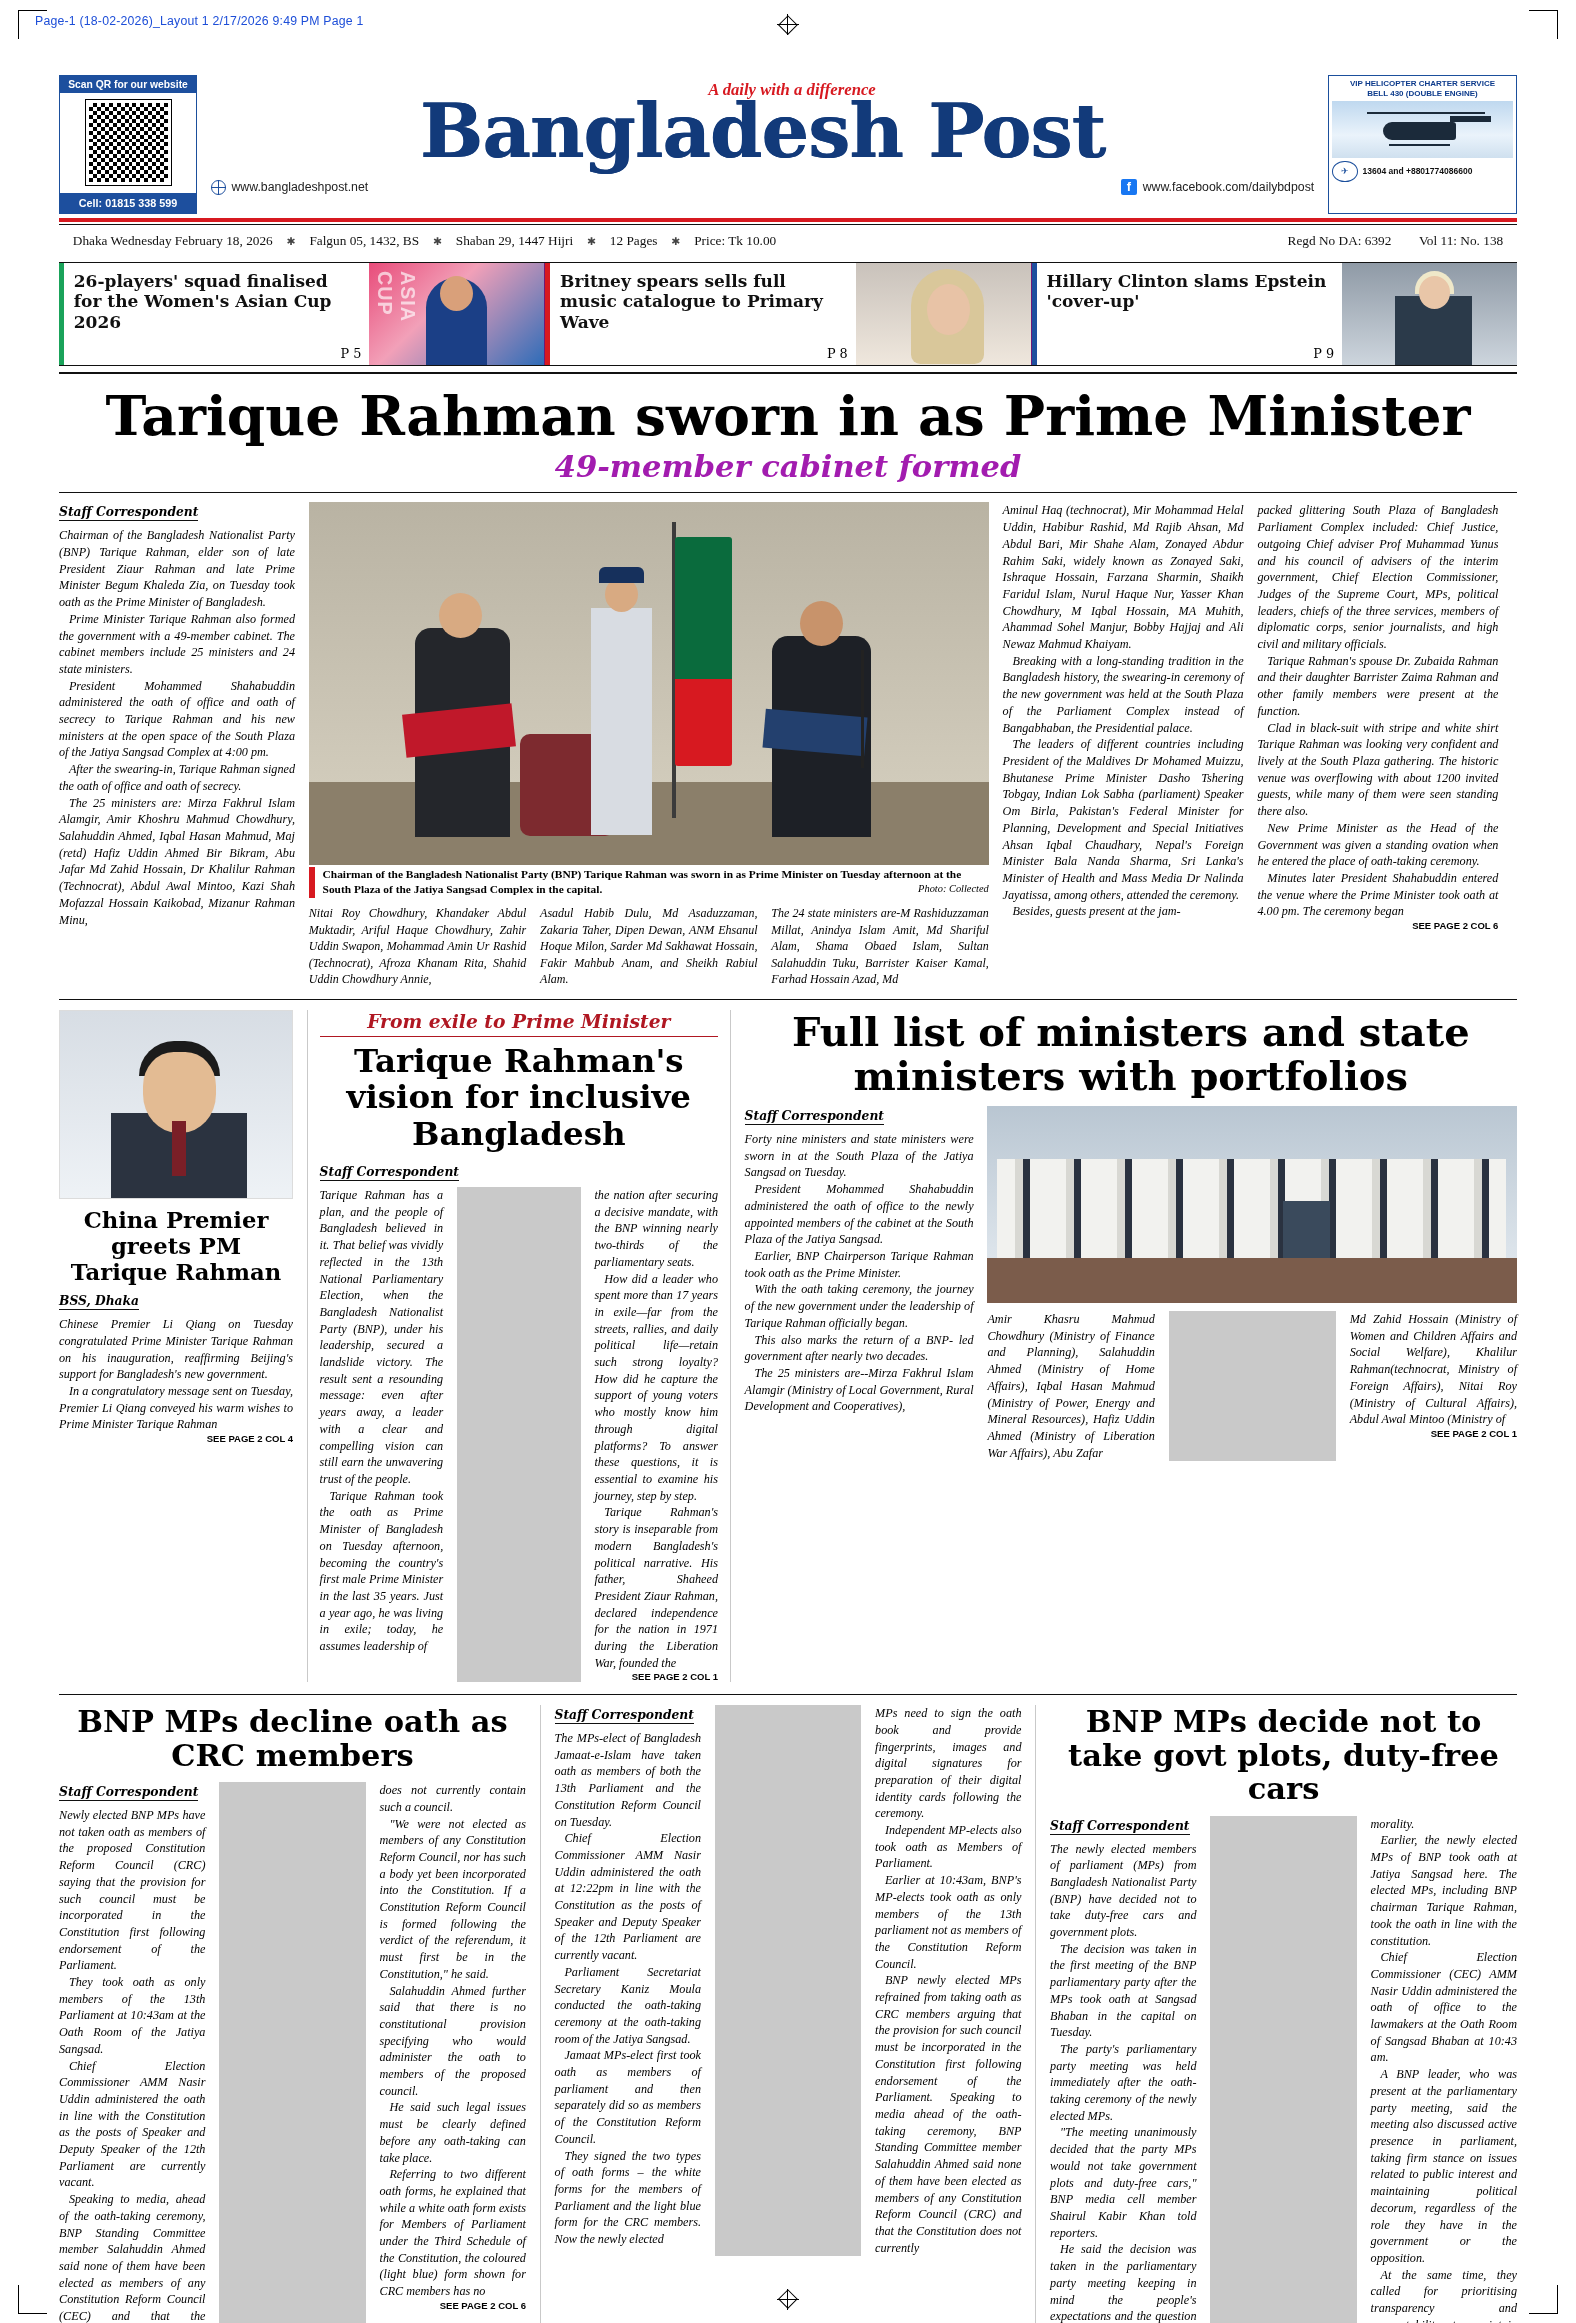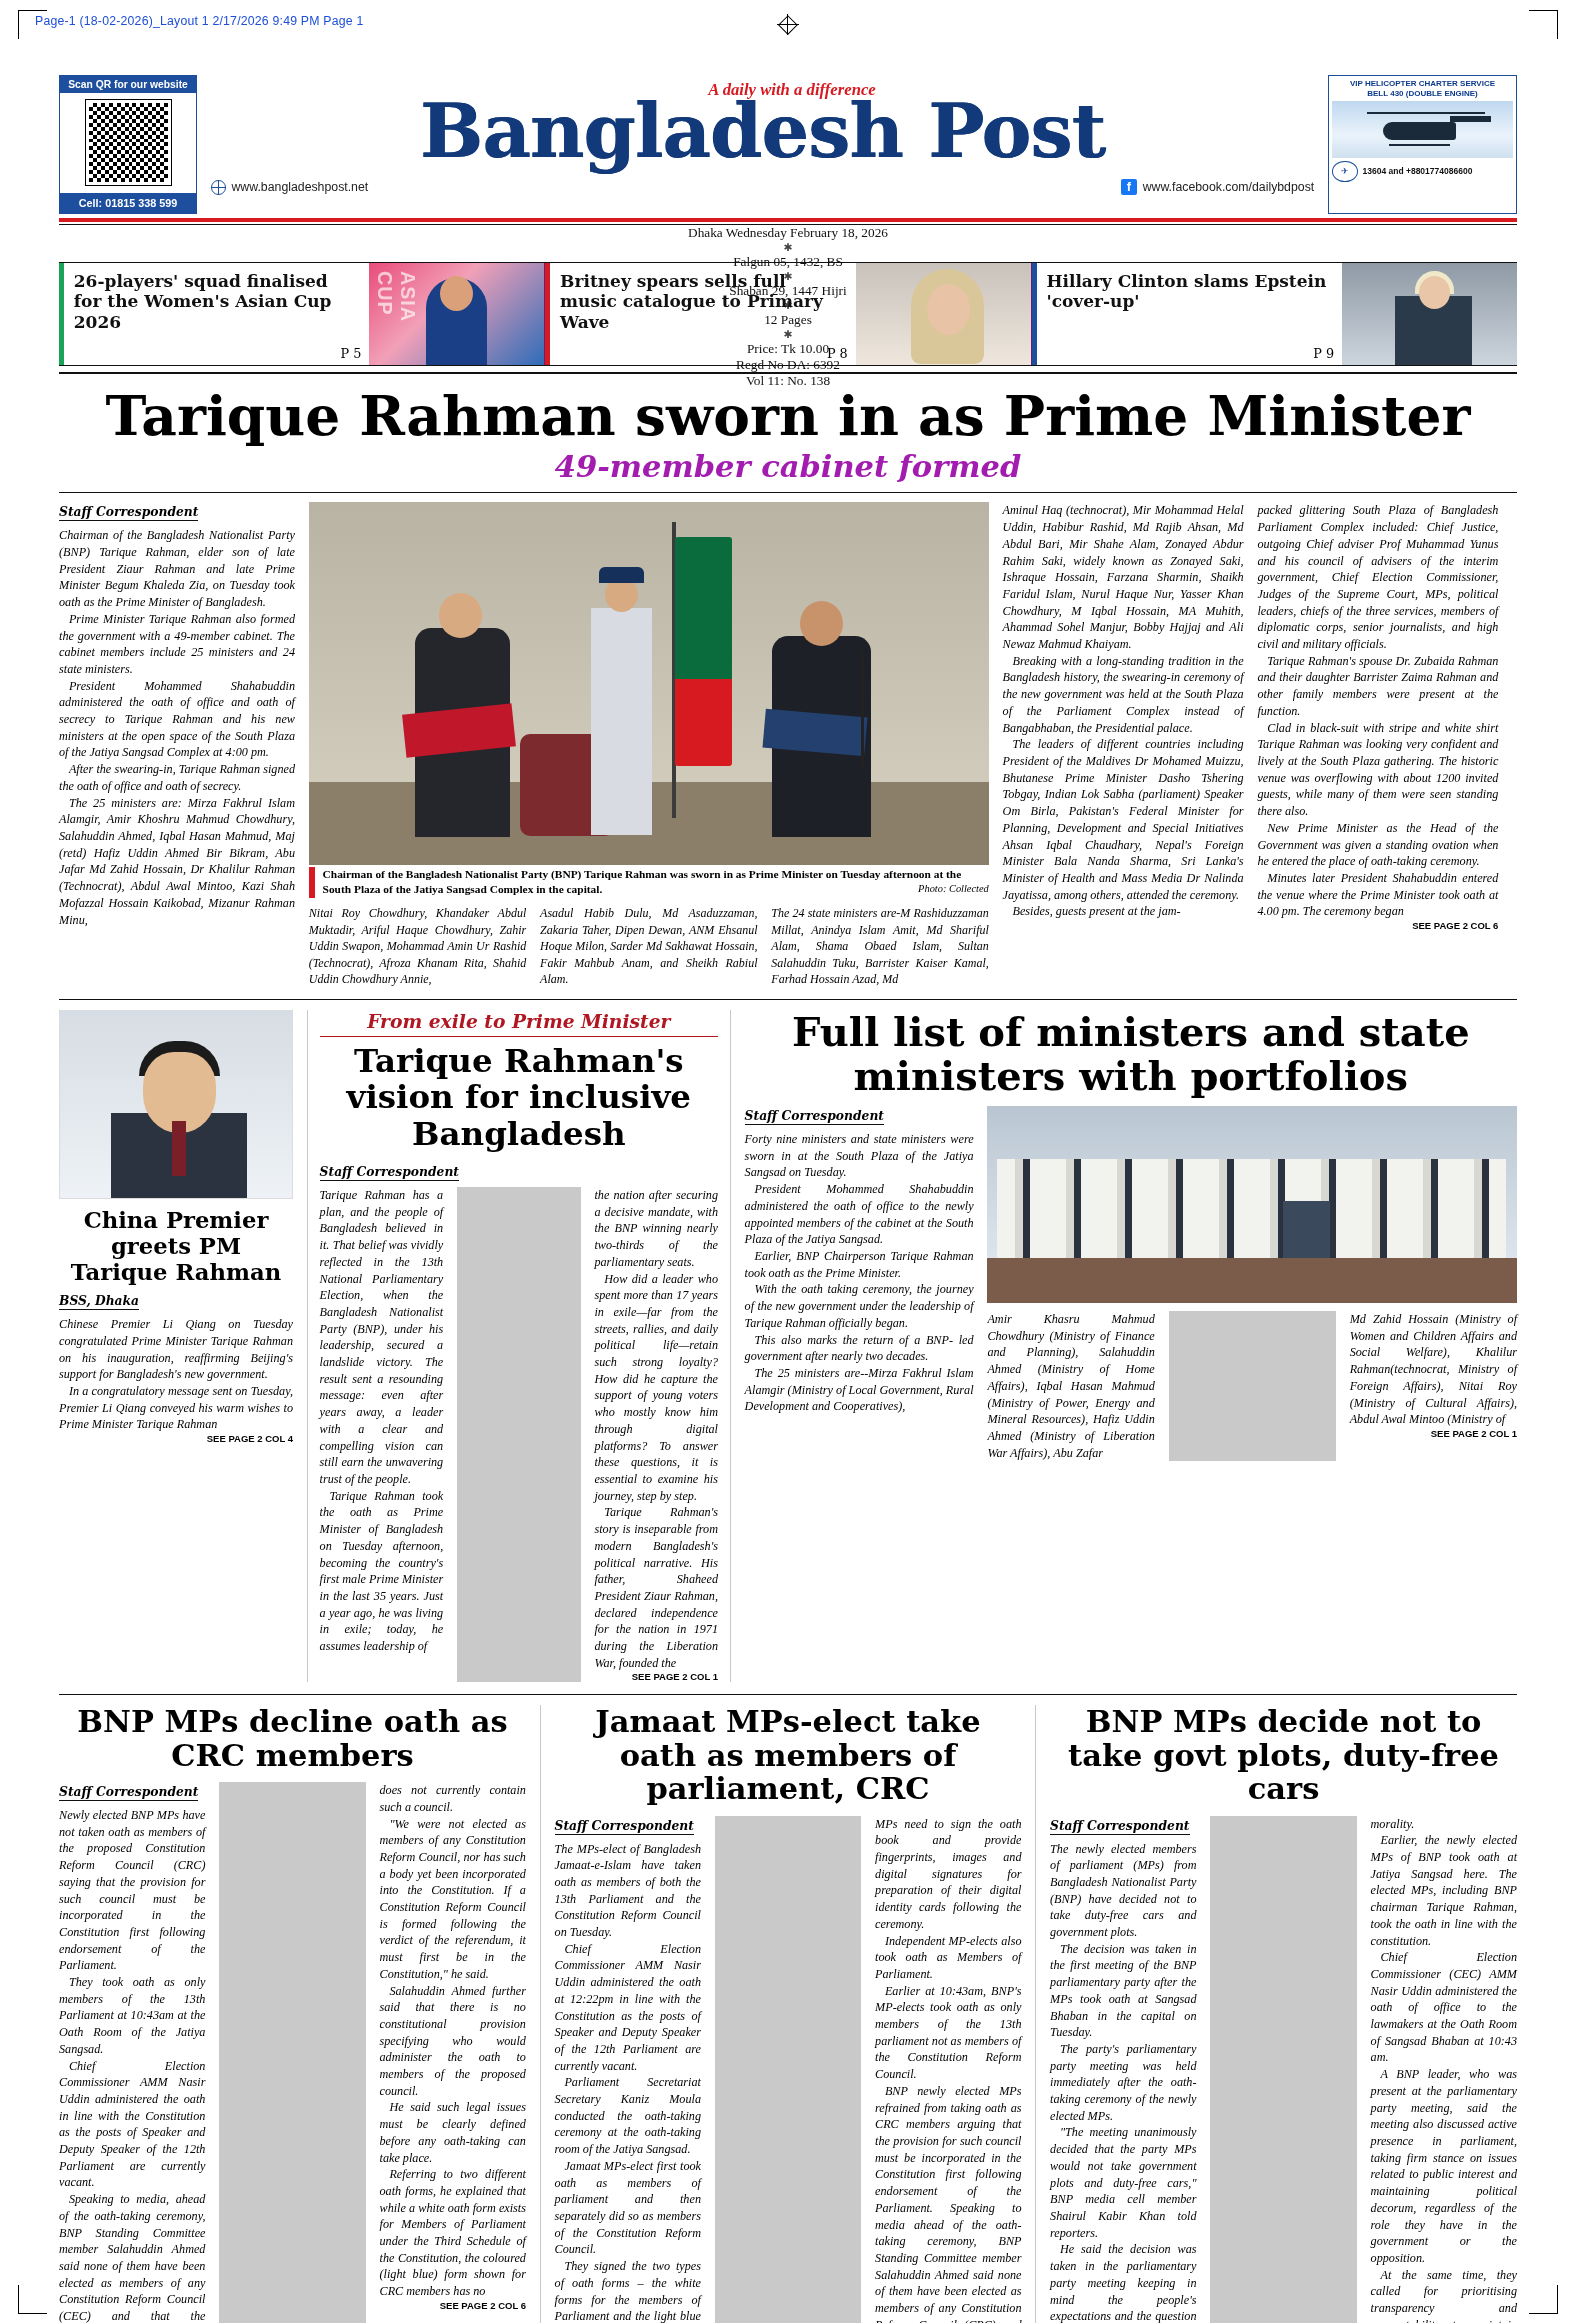--- a/index.html
+++ b/index.html
@@ -99,21 +99,21 @@
   .heli-logo { width:25.6px;height:21.7px;border:1px solid #1b4f9c;border-radius:50%;
                display:flex;align-items:center;justify-content:center;color:#1b4f9c;font-size:8.9px;}
   .heli-tel { font-family:"Liberation Sans",sans-serif; font-size:8.5px; color:#111; font-weight:bold;}
 
   .rule-red { height:3.9px; background:#d71920; margin-top:3.9px; }
   .rule-thin { height:1px; background:#111; margin-top:2px; }
 
   
   .dateline {
     display:flex; align-items:center; height:33px; font-family:"Liberation Serif", serif;
-    font-size:13.3px; color:#111;flex-direction:column;
+    font-size:13.3px; color:#111;
   }
   .dateline .cell { padding:0 13.8px; white-space:nowrap; }
   .dateline .star { color:#444; font-size:10.8px; }
   .dateline .spacer { flex:1; }
 
   
   .teasers { display:flex; gap:0; margin-top:3.9px; border-top:1px solid #111; border-bottom:1px solid #111; }
   .teaser { flex:1; display:flex; border-right:1px solid #701a75; height:102px; }
   .teaser:last-child { border-right:none; }
   .teaser-bar { width:4.9px; }
@@ -548,21 +548,20 @@
             <p class="body">"We were not elected as members of any Constitution Reform Council, nor has such a body yet been incorporated into the Constitution. If a Constitution Reform Council is formed following the verdict of the referendum, it must first be in the Constitution," he said.</p>
             <p class="body">Salahuddin Ahmed further said that there is no constitutional provision specifying who would administer the oath to members of the proposed council.</p>
             <p class="body">He said such legal issues must be clearly defined before any oath-taking can take place.</p>
             <p class="body">Referring to two different oath forms, he explained that while a white oath form exists for Members of Parliament under the Third Schedule of the Constitution, the coloured (light blue) form shown for CRC members has no</p>
             <div class="contd">SEE PAGE 2 COL 6</div>
           </div>
         </div>
       </div>
 
       <div class="b3col">
-        <h3 class="b3-head">Jamaat MPs-elect take oath as members of parliament, CRC</h3>
         <div class="b3-inner">
           <div>
             <div class="byline">Staff Correspondent</div>
             <p class="body first">The MPs-elect of Bangladesh Jamaat-e-Islam have taken oath as members of both the 13th Parliament and the Constitution Reform Council on Tuesday.</p>
             <p class="body">Chief Election Commissioner AMM Nasir Uddin administered the oath at 12:22pm in line with the Constitution as the posts of Speaker and Deputy Speaker of the 12th Parliament are currently vacant.</p>
             <p class="body">Parliament Secretariat Secretary Kaniz Moula conducted the oath-taking ceremony at the oath-taking room of the Jatiya Sangsad.</p>
             <p class="body">Jamaat MPs-elect first took oath as members of parliament and then separately did so as members of the Constitution Reform Council.</p>
             <p class="body">They signed the two types of oath forms – the white forms for the members of Parliament and the light blue form for the CRC members. Now the newly elected</p>
           </div>
           <div class="divider-v"></div>

